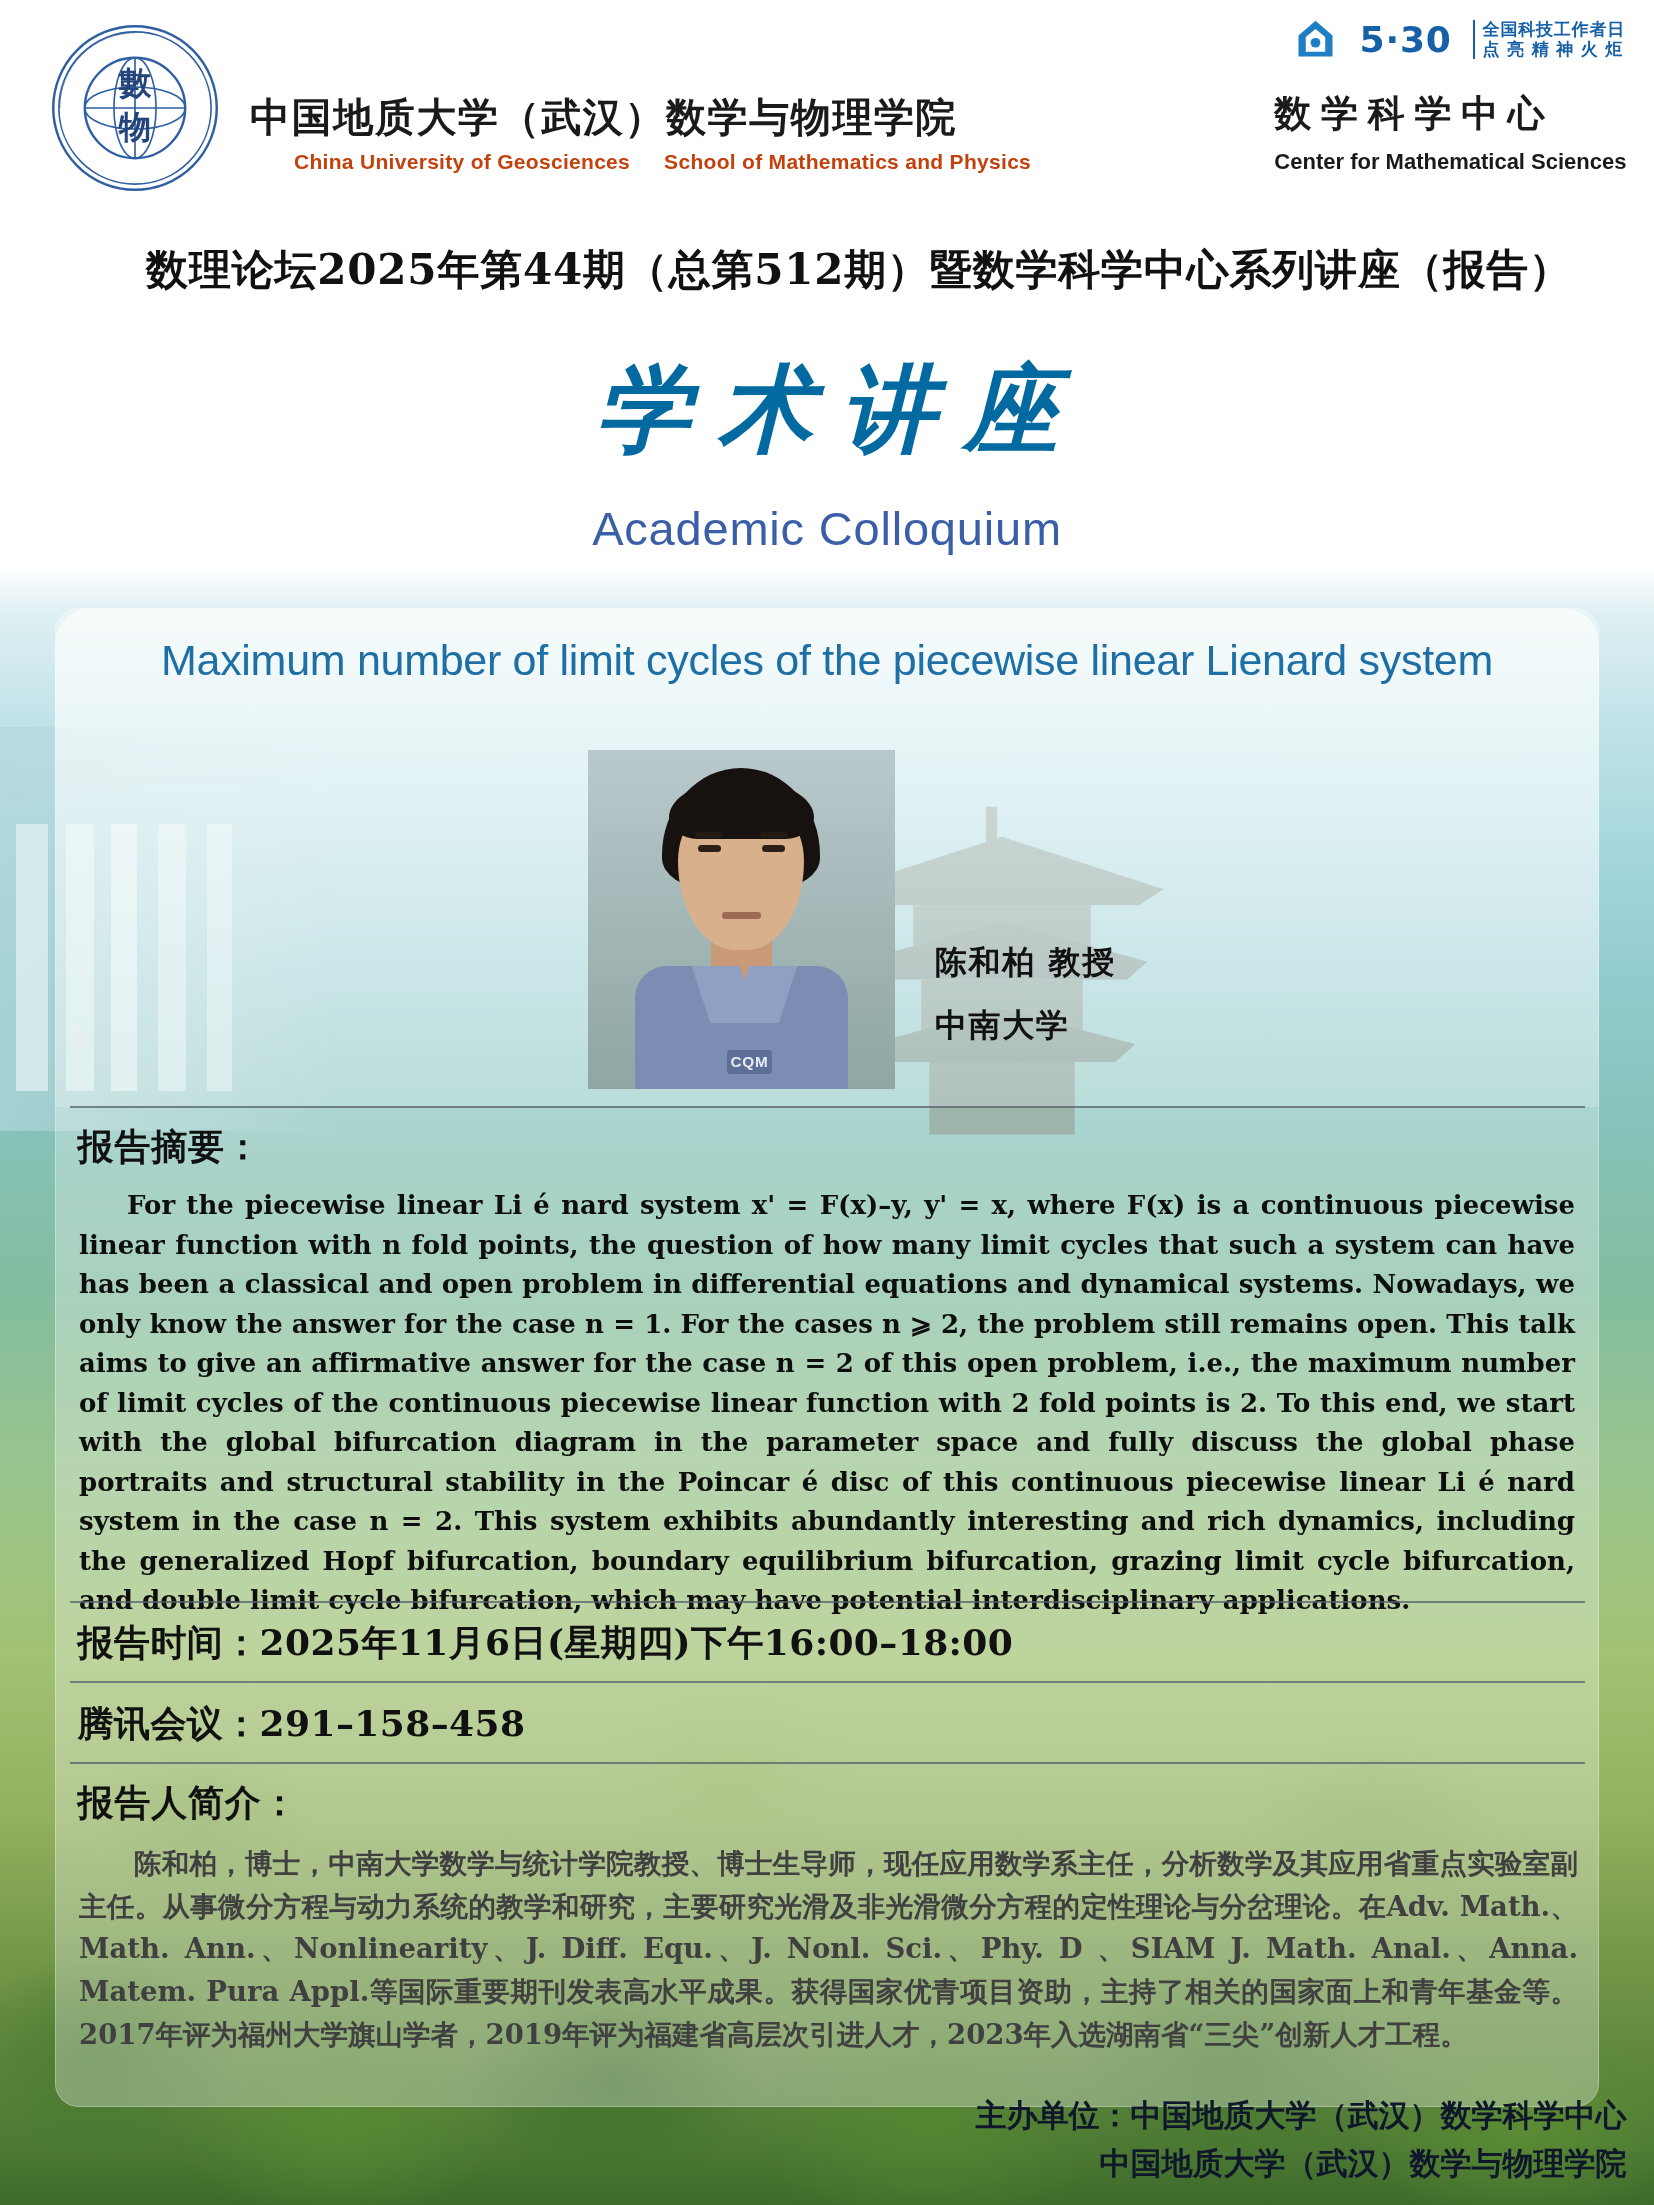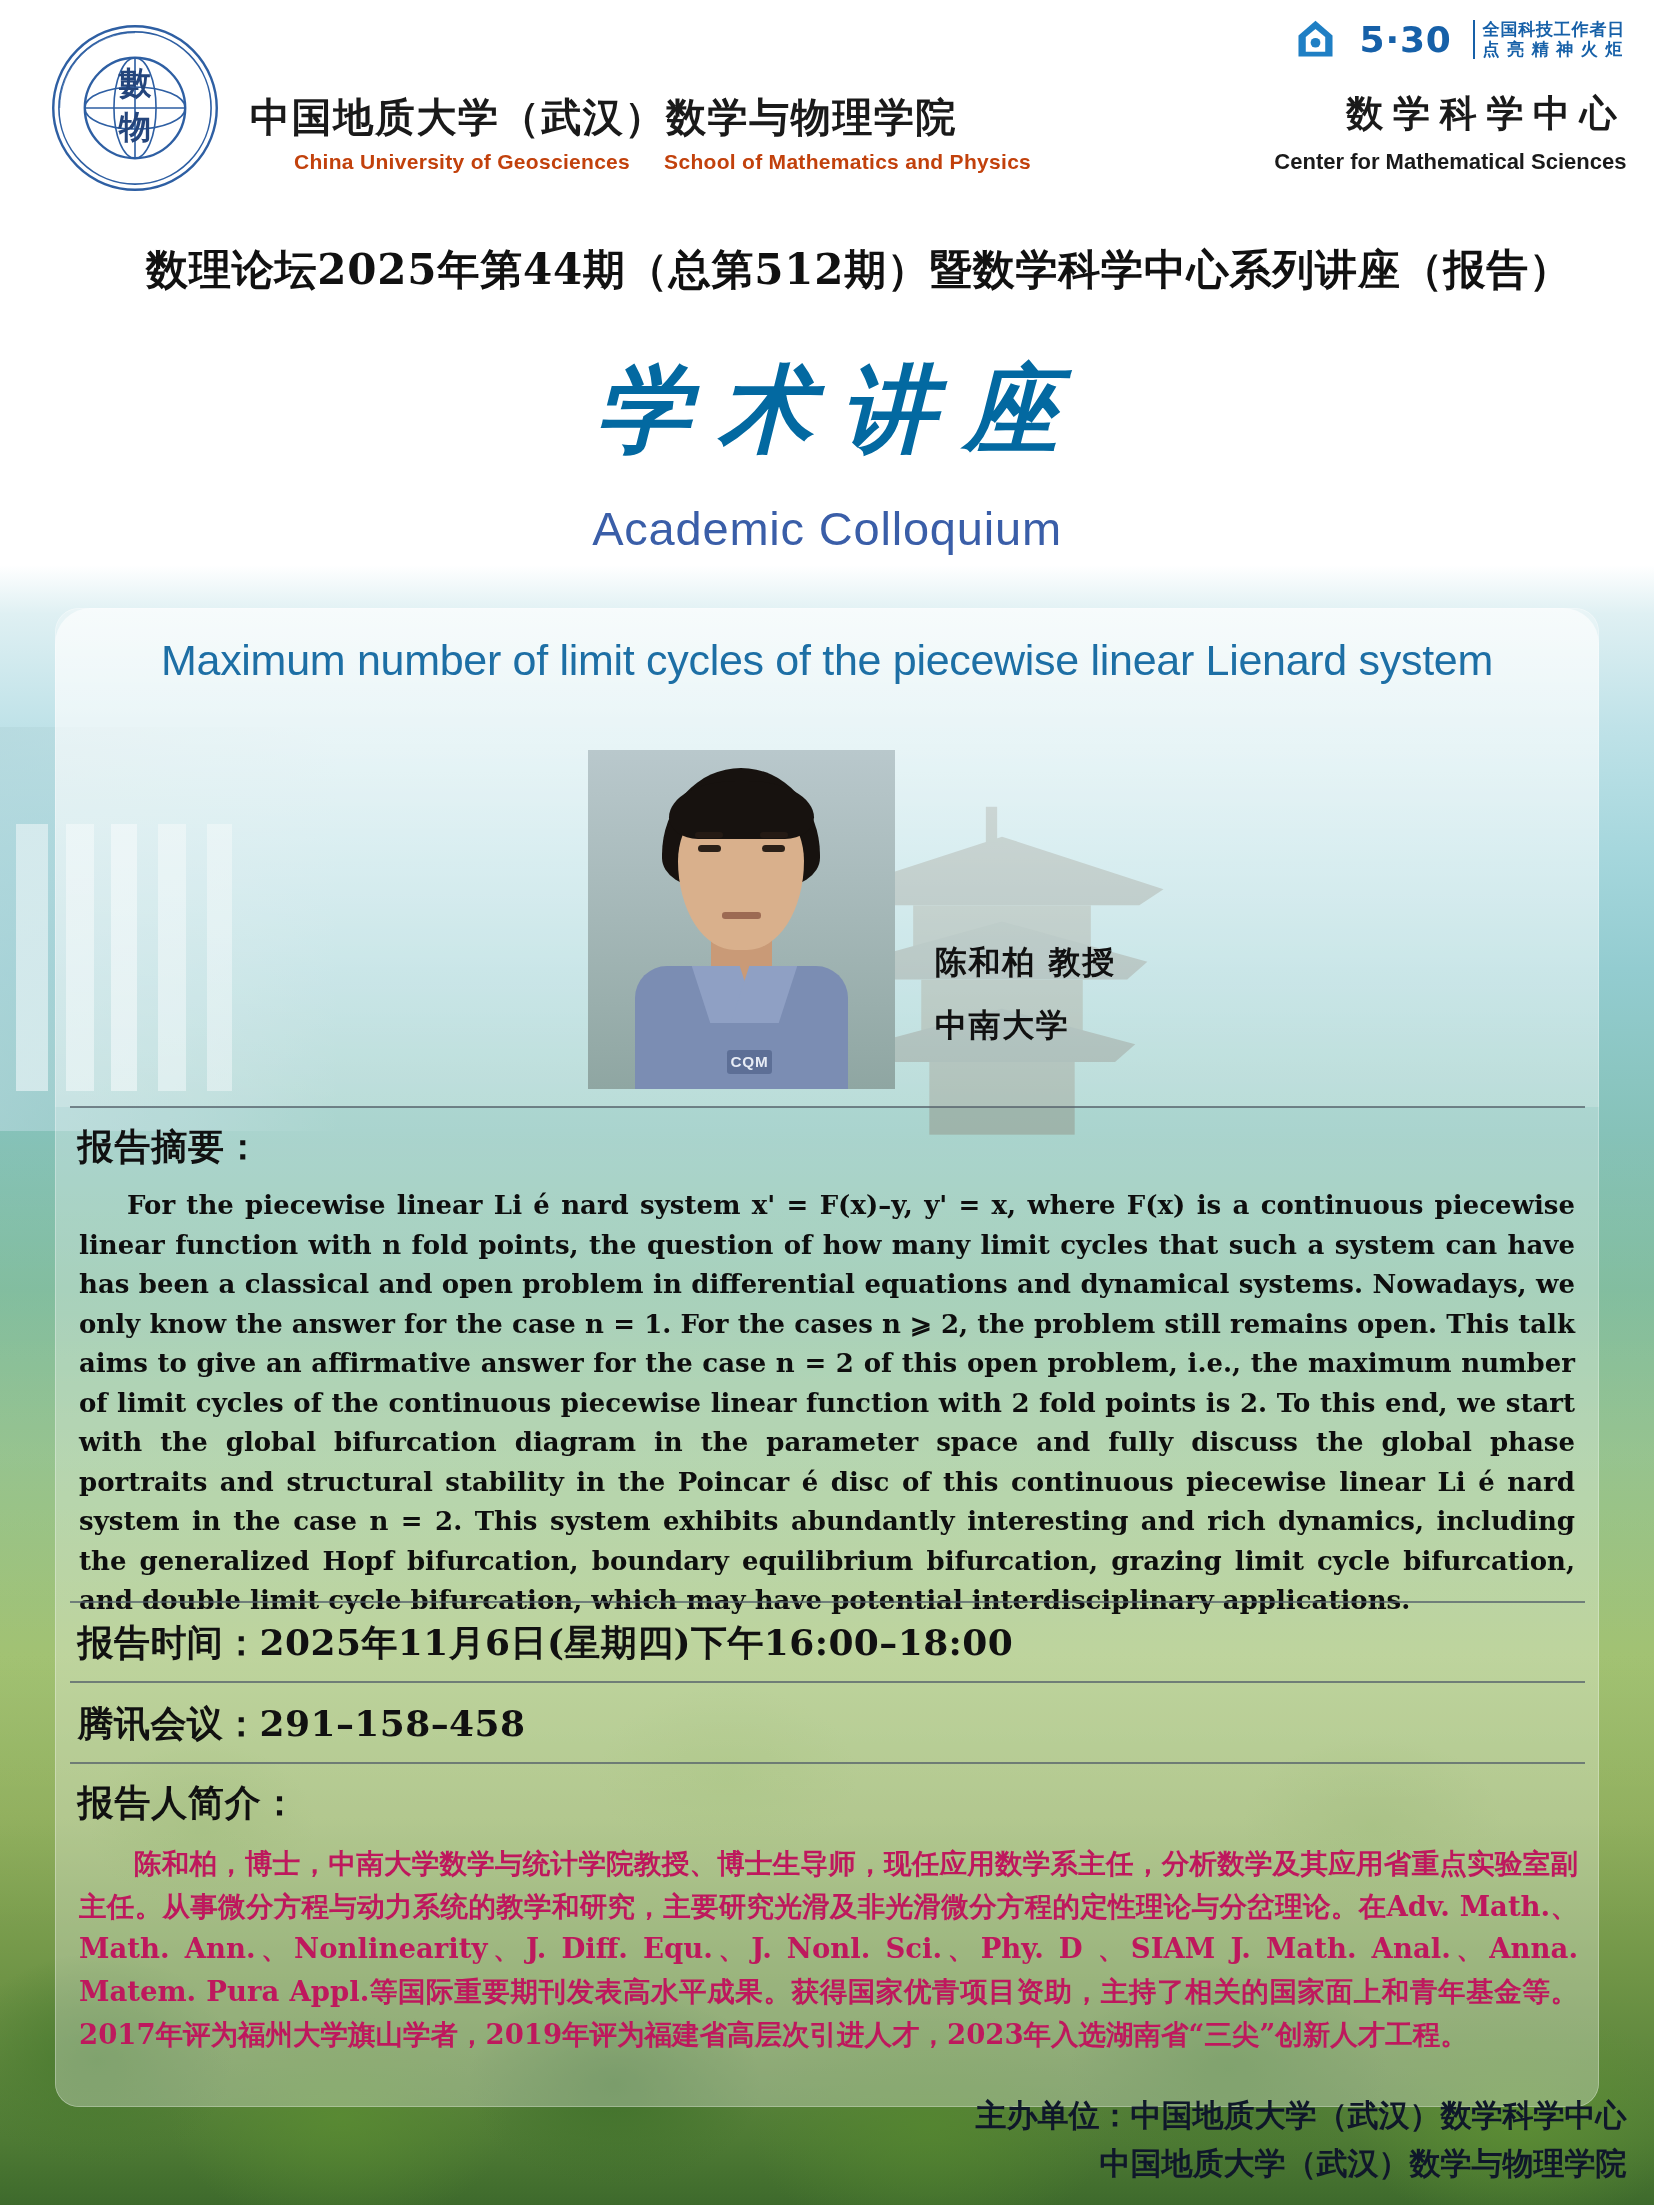--- a/index.html
+++ b/index.html
@@ -123,21 +123,21 @@
     color: #c2410c;
     letter-spacing: 0.3px;
     white-space: nowrap;
     margin-left: 44px;
   }
   .uni-en .sep { display: inline-block; width: 34px; }
 
   .cms-block {
     position: absolute;
     right: 27.5px; top: 89px;
-    text-align: right;
+    text-align: left;
     margin-left: 16px;
   }
   .cms-cn {
     font-family: "DejaVu Sans", "Liberation Sans", sans-serif;
     font-size: 37px;
     font-weight: bold;
     color: #1a1a1a;
     letter-spacing: 9.7px;
     white-space: nowrap;
   }
@@ -405,21 +405,21 @@
     white-space: nowrap;
   }
   .bio {
     position: absolute;
     left: 24px;
     width: 1499px;
     font-family: "DejaVu Serif", "Liberation Serif", serif;
     font-size: 27.5px;
     font-weight: bold;
     line-height: 1.55;
-    color: #be185d;
+    color: #404040;
     text-align: justify;
     text-indent: 55px;
   }
 
   
   .footer {
     position: absolute;
     right: 27.5px;
     bottom: 18px;
     text-align: right;

